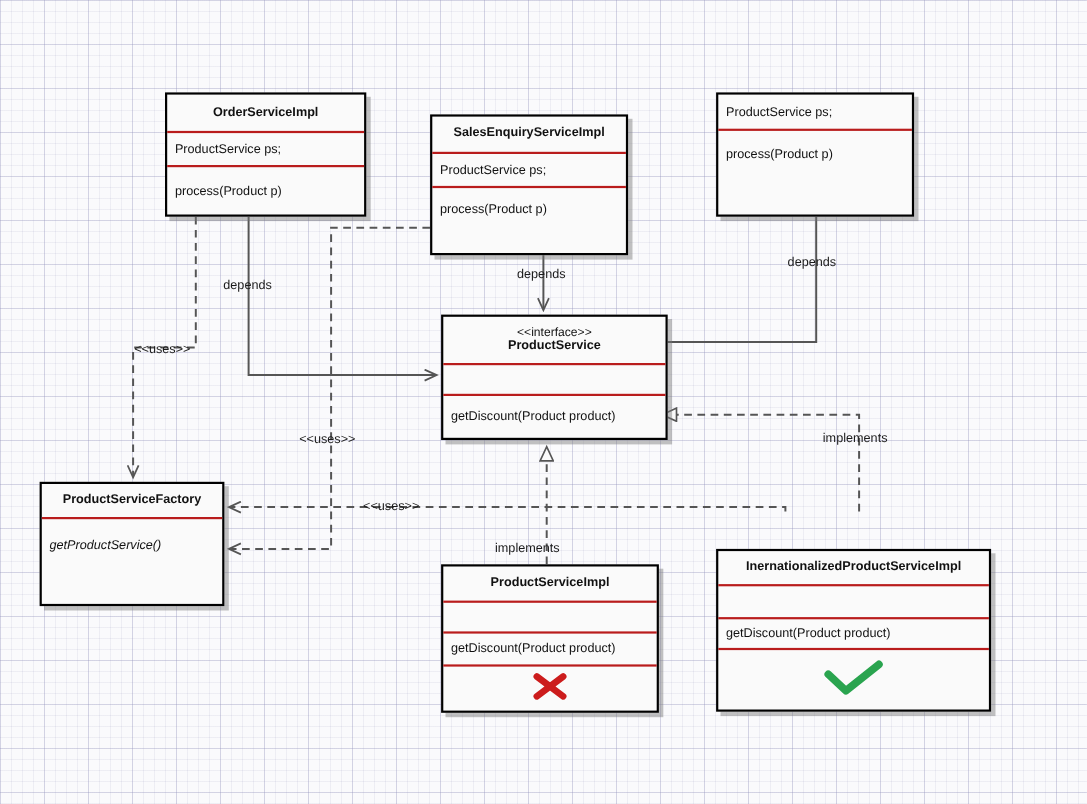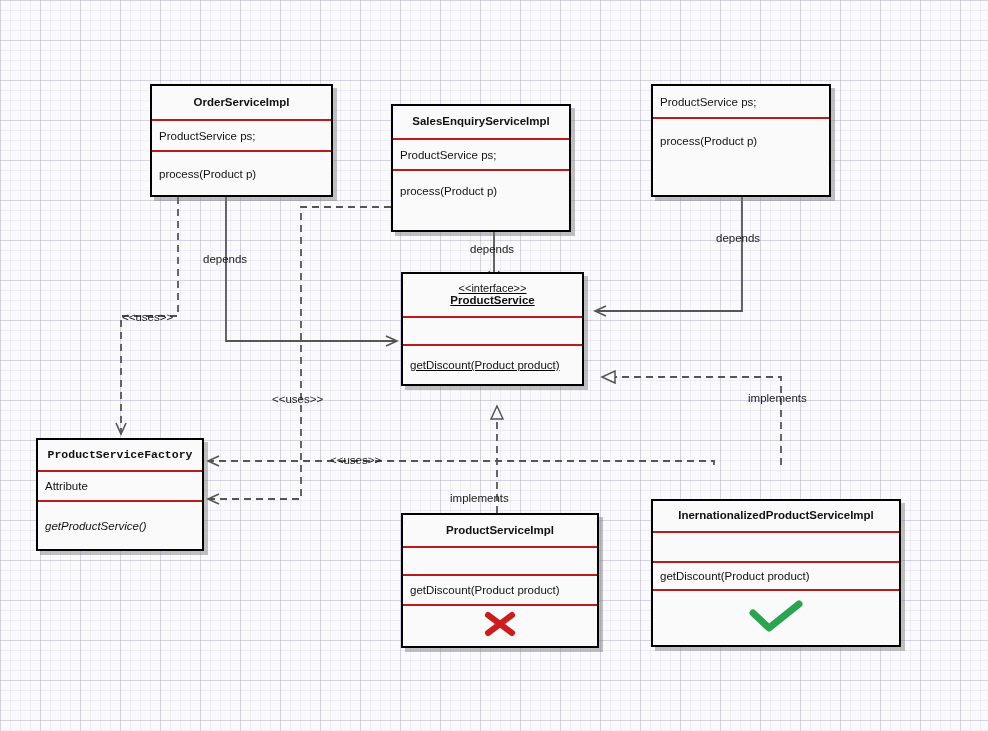--- a/index.html
+++ b/index.html
@@ -127,39 +127,36 @@
 
   <div class="uml-box" style="left:651px;top:84px;width:180px;height:113px;">
     <div class="uml-row" style="height:31px;">
       <span>ProductService ps;</span>
     </div>
     <div class="uml-row" style="height:45px;">
       <span>process(Product p)</span>
     </div>
   </div>
 
-  <div class="uml-box" style="left:401px;top:272px;width:183px;height:114px;text-decoration:underline;">
+  <div class="uml-box" style="left:401px;top:286px;width:206px;height:114px;">
     <div class="uml-row r-title" style="height:42px;">
       <span class="stereo">&lt;&lt;interface&gt;&gt;</span>
       <span class="cname">ProductService</span>
     </div>
     <div class="uml-row" style="height:28px;">
       <span></span>
     </div>
     <div class="uml-row" style="height:40px;">
       <span>getDiscount(Product product)</span>
     </div>
   </div>
 
   <div class="uml-box" style="left:36px;top:438px;width:168px;height:113px;">
-    <div class="uml-row r-title" style="height:30px;font-family:Liberation Mono, monospace;">
+    <div class="uml-row r-title" style="height:30px;">
       <span class="cname">ProductServiceFactory</span>
-    </div>
-    <div class="uml-row" style="height:30px;">
-      <span>Attribute</span>
     </div>
     <div class="uml-row" style="height:49px;font-style:italic;">
       <span>getProductService()</span>
     </div>
   </div>
 
   <div class="uml-box" style="left:401px;top:513px;width:198px;height:135px;">
     <div class="uml-row r-title" style="height:31px;">
       <span class="cname">ProductServiceImpl</span>
     </div>

